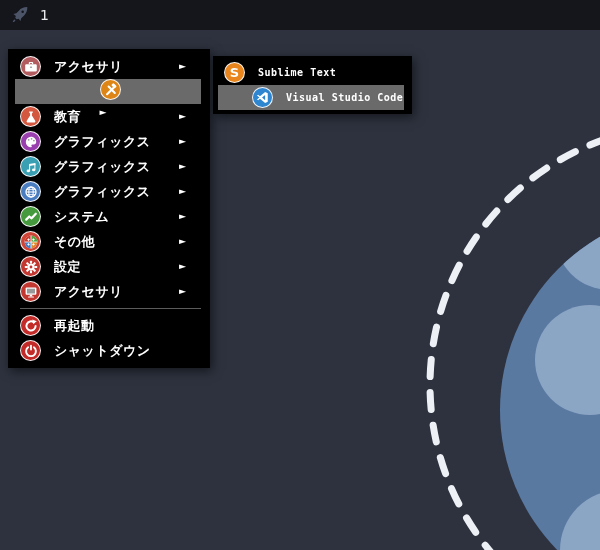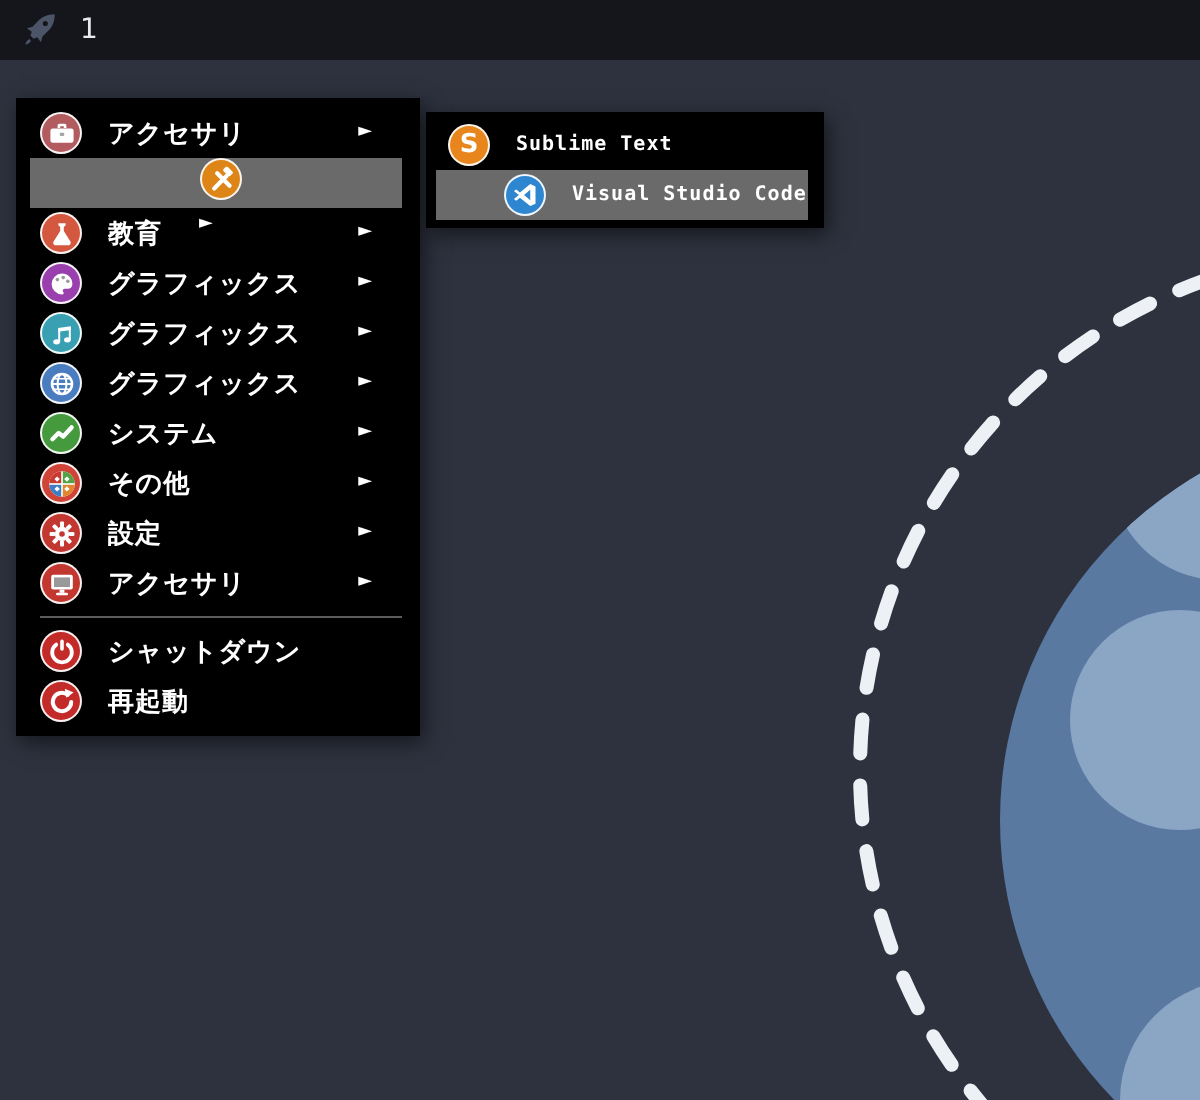--- a/index.html
+++ b/index.html
@@ -250,35 +250,35 @@
     <span class="m-label">アクセサリ</span>
     <span class="m-arrow">►</span>
   </div>
 
   <div class="menu-sep"></div>
 
 
   <div class="menu-row">
     <span class="mi" style="background-color: rgb(194, 43, 40);">
       <svg width="16" height="16" viewBox="0 0 16 16">
+        <path d="M12.6 8a4.6 4.6 0 1 1-1.7-3.6" fill="none" stroke="#fff" stroke-width="2" stroke-linecap="round"></path>
+        <polygon points="9.4,1.4 13.8,3.2 10.1,5.9" fill="#fff"></polygon>
+      </svg>
+    </span>
+    <span class="m-label">再起動</span>
+  </div>
+
+  <div class="menu-row">
+    <span class="mi" style="background-color: rgb(194, 43, 40);">
+      <svg width="16" height="16" viewBox="0 0 16 16">
         <path d="M5.1 4.3a4.9 4.9 0 1 0 5.8 0" fill="none" stroke="#fff" stroke-width="1.9" stroke-linecap="round"></path>
         <rect x="7.1" y="1.8" width="1.8" height="5.6" rx=".9" fill="#fff"></rect>
       </svg>
     </span>
     <span class="m-label">シャットダウン</span>
-  </div>
-
-  <div class="menu-row">
-    <span class="mi" style="background-color: rgb(194, 43, 40);">
-      <svg width="16" height="16" viewBox="0 0 16 16">
-        <path d="M12.6 8a4.6 4.6 0 1 1-1.7-3.6" fill="none" stroke="#fff" stroke-width="2" stroke-linecap="round"></path>
-        <polygon points="9.4,1.4 13.8,3.2 10.1,5.9" fill="#fff"></polygon>
-      </svg>
-    </span>
-    <span class="m-label">再起動</span>
   </div>
 
 </div>
 
 <div class="submenu-panel">
 
   <div class="submenu-row">
     <span class="mi" style="background-color: rgb(232, 133, 28);">
       <span class="glyph-s">S</span>
     </span>

